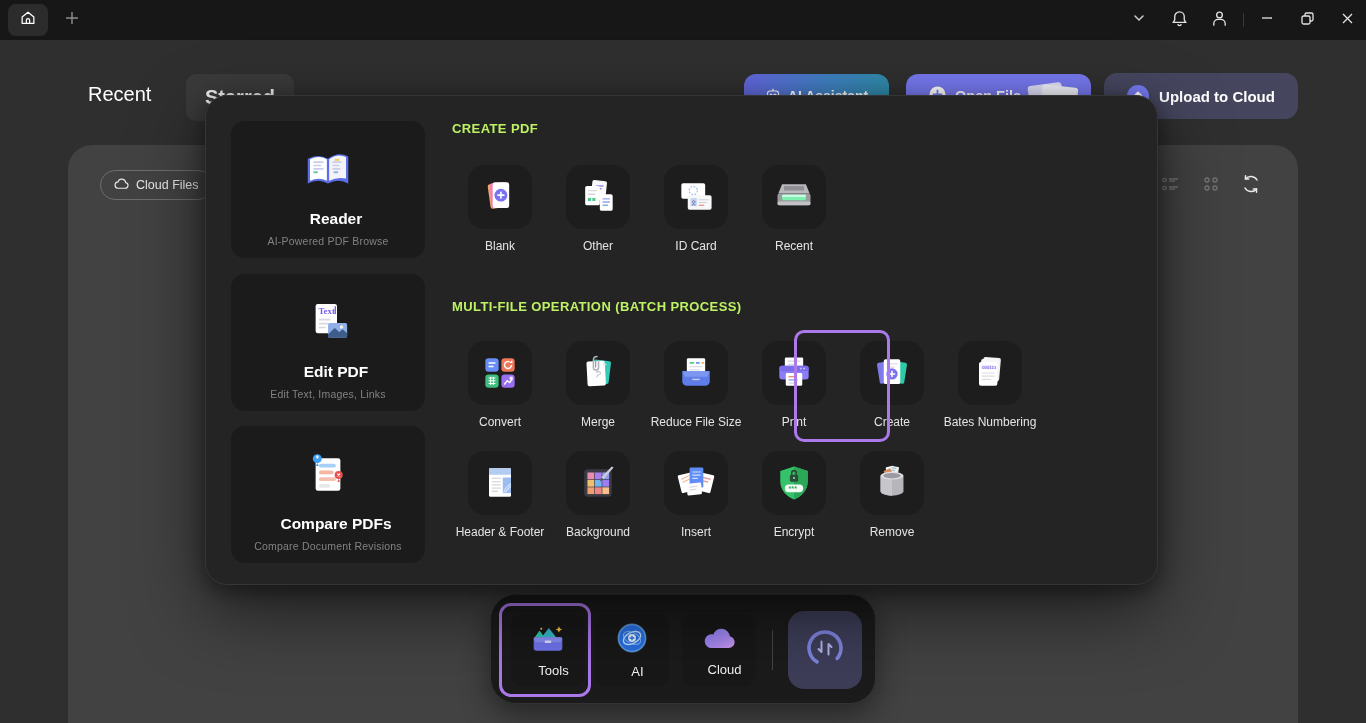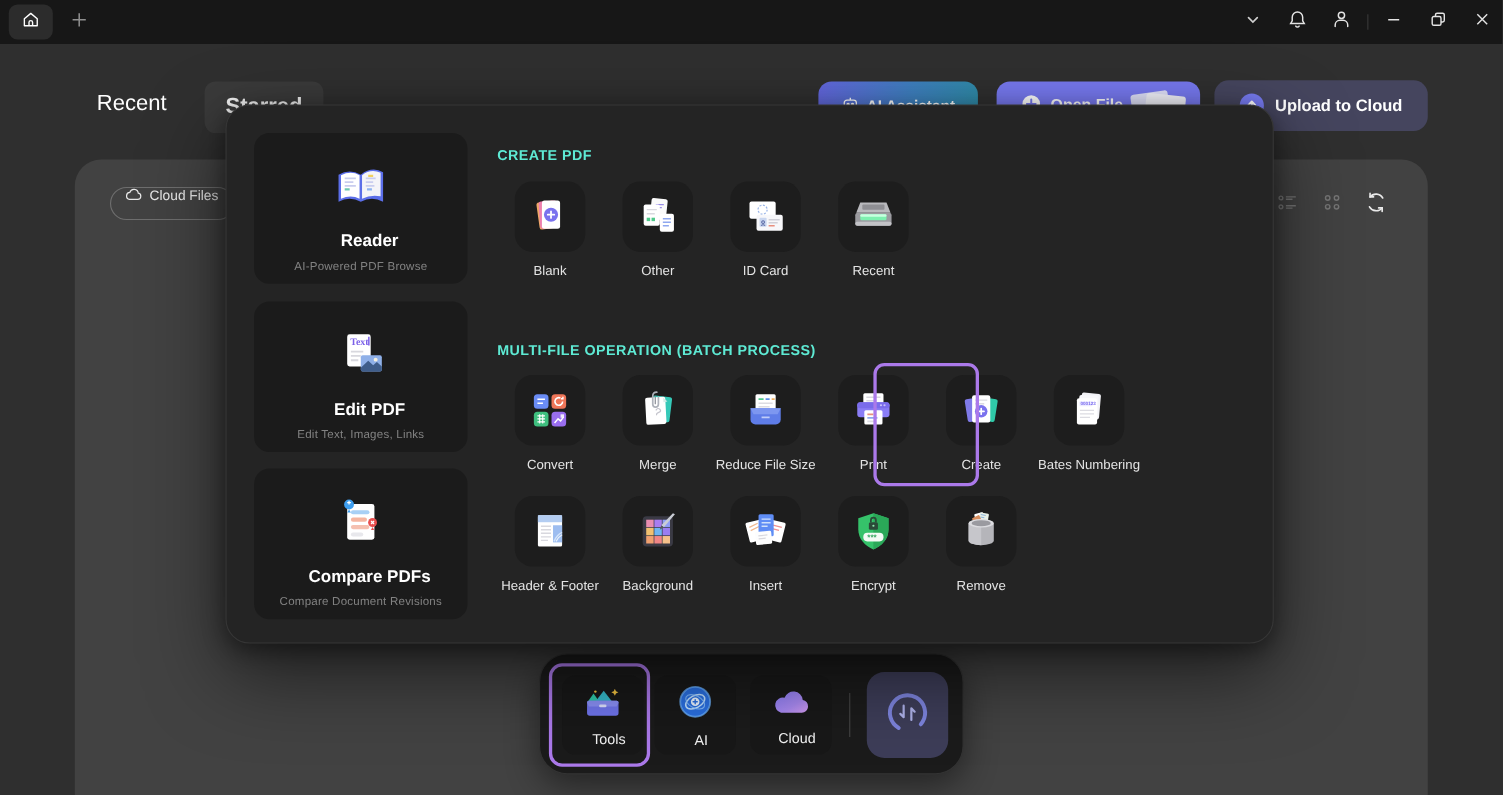--- a/index.html
+++ b/index.html
@@ -35,35 +35,35 @@
   .btn-upload { position:absolute; left:1104px; top:73px; width:194px; height:46px; border-radius:13px;
     background:#45455e; display:flex; align-items:center; justify-content:center; gap:10px;
     color:#fff; font-size:15px; font-weight:bold; z-index:2; }
   .upload-circ { width:22px; height:22px; border-radius:50%; background:#767af0;
     display:flex; align-items:center; justify-content:center; }
 
   
   .content-card { position:absolute; left:68px; top:145px; width:1230px; height:600px;
     background:#424242; border-radius:24px; z-index:1; }
   .cloud-chip { position:absolute; left:32px; top:25px; height:30px; padding:0 13px;
-    border:1px solid #6e6e6e; border-radius:15px; display:flex; align-items:flex-start; gap:7px;
+    border:1px solid #6e6e6e; border-radius:15px; display:flex; align-items:center; gap:7px;
     color:#e8e8e8; font-size:12.5px; }
   .view-icon { position:absolute; top:28px; width:22px; height:22px; color:#757575; }
   .view-icon.active { color:#e9e9e9; }
 
   
   .popup { position:absolute; left:205px; top:95px; width:953px; height:490px; background:#242424;
     border:1px solid #363636; border-radius:22px; z-index:5;
     box-shadow:0 26px 70px rgba(0,0,0,.55), 0 6px 20px rgba(0,0,0,.4); }
   .shortcut-card { position:absolute; left:25px; width:194px; height:137px; background:#1b1b1b;
     border-radius:14px; display:flex; flex-direction:column; align-items:center; padding-top:22px; }
   .shortcut-title { margin-top:9px; font-size:15.5px; font-weight:bold; color:#fff;padding-left:16px; }
   .shortcut-sub { margin-top:7px; font-size:10.5px; color:#828282; letter-spacing:.2px; }
-  .section-title { position:absolute; left:246px; font-size:13px; font-weight:bold; color:#5eead4;
-    letter-spacing:.4px;margin-top:12px; }
+  .section-title { position:absolute; left:246px; font-size:13px; font-weight:bold; color:#bef264;
+    letter-spacing:.4px; }
   .tile-row { position:absolute; left:245px; display:flex; }
   .tile-item { width:98px; display:flex; flex-direction:column; align-items:center; }
   .tile { width:64px; height:64px; border-radius:16px; background:#1d1d1d;
     display:flex; align-items:center; justify-content:center; }
   .tile-label { margin-top:10px; font-size:12px; color:#e4e4e4; white-space:nowrap; }
   .merge-highlight { position:absolute; left:588px; top:234px; width:96px; height:112px;
     border:3px solid #ab79ea; border-radius:10px; pointer-events:none; }
 
   
   .dock { position:absolute; left:490px; top:594px; width:386px; height:110px; background:#1b1b1b;

